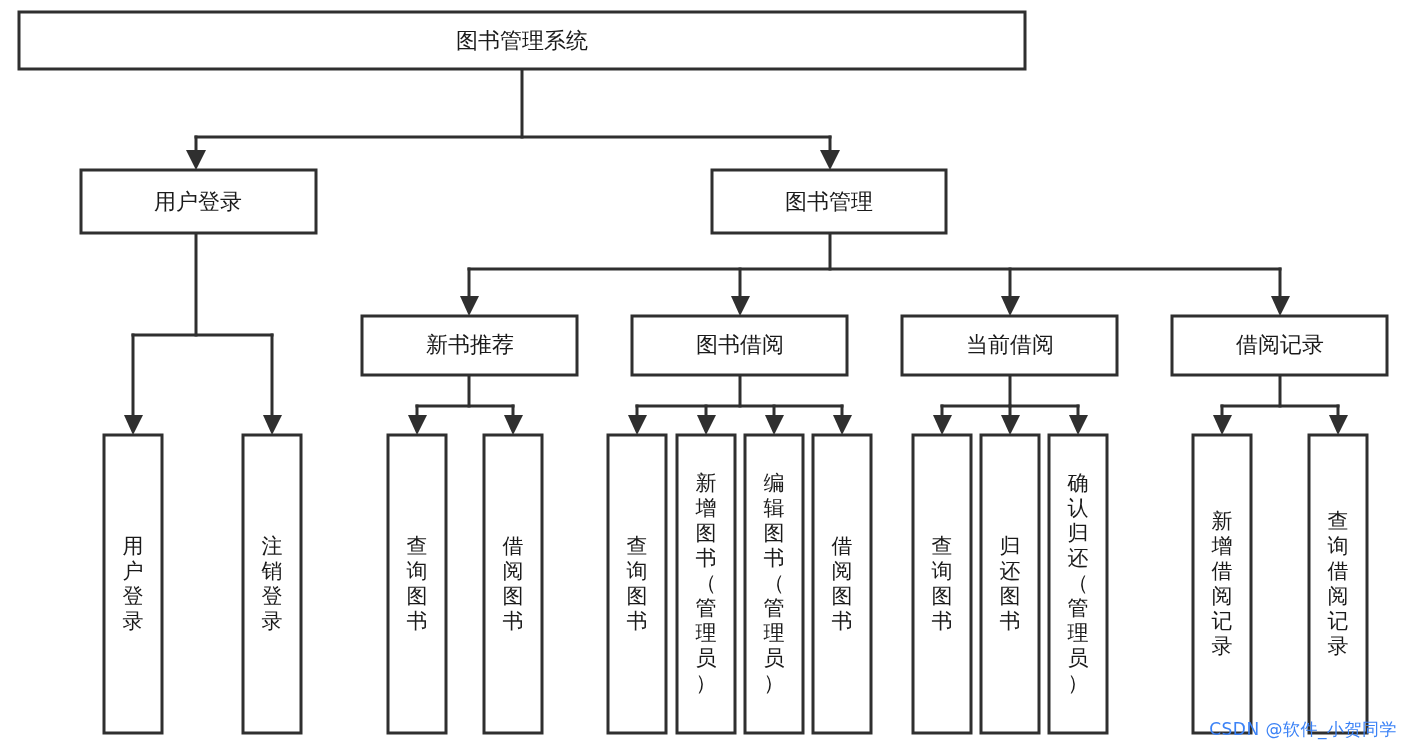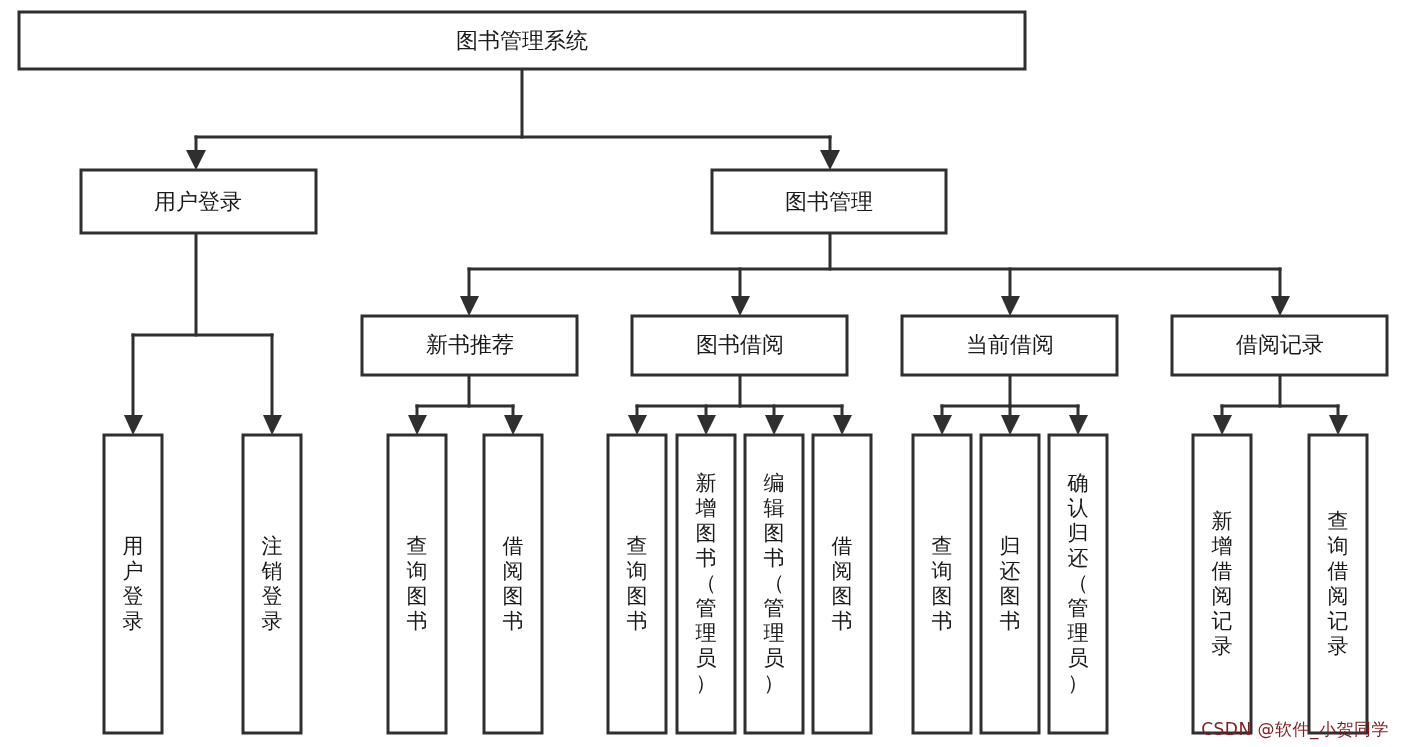--- a/index.html
+++ b/index.html
@@ -48,25 +48,25 @@
     stroke-width: 3;
     fill: none;
     stroke-linecap: square;
   }
   .arrow-head {
     fill: #2f2f2f;
     stroke: none;
   }
   .watermark {
     position: absolute;
-    right: 16px;
+    right: 8px;
     bottom: 6px;
     font-family: "DejaVu Sans", "Liberation Sans", sans-serif;
     font-size: 17px;
-    color: #7f1d1d;
+    color: #3b82f6;
     letter-spacing: 0.5px;
     user-select: none;
     white-space: nowrap;
   }
 </style>
 </head>
 <body>
 
 <div id="diagram-root">
 

